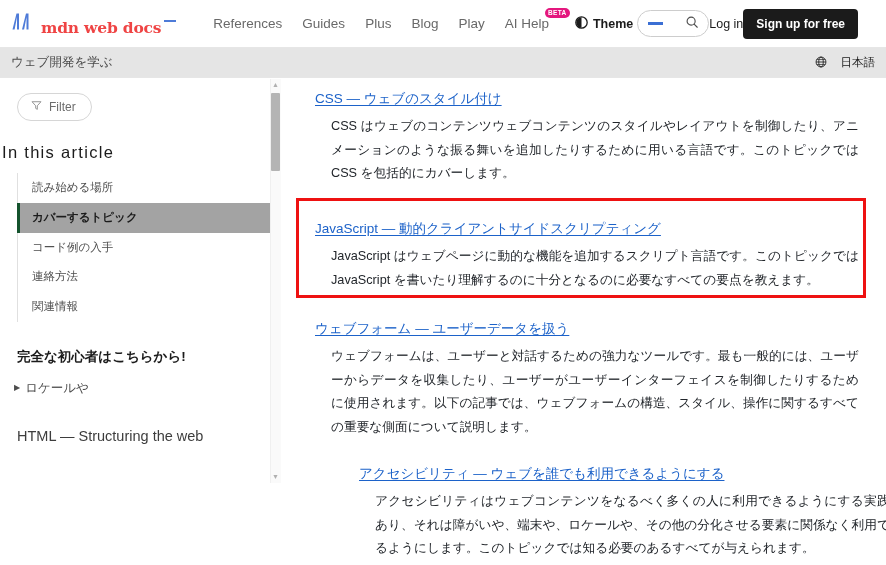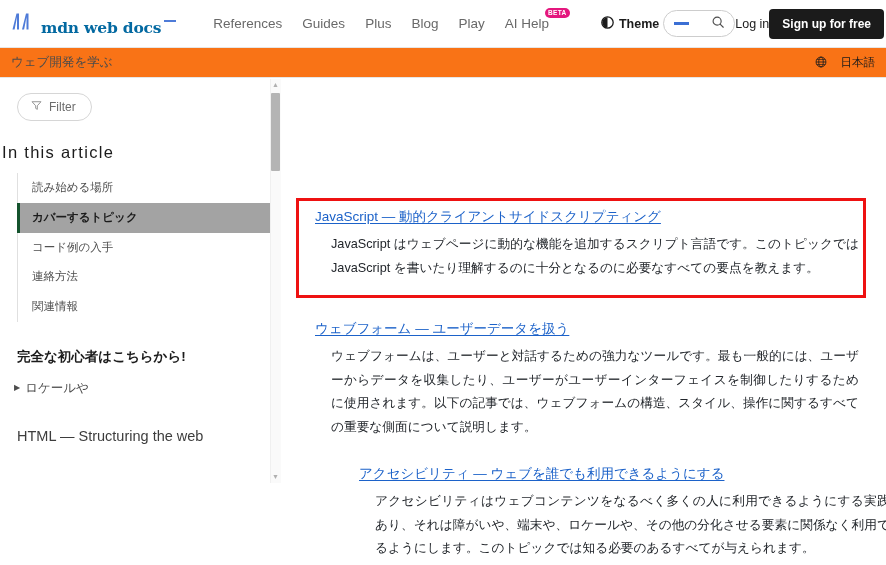--- a/index.html
+++ b/index.html
@@ -18,42 +18,42 @@
   .topbar {
     position: absolute; top: 0; left: 0; width: 886px; height: 48px;
     display: flex; align-items: center;
     background: #ffffff;
     border-bottom: 1px solid #e6e6e6;
   }
   .brand { display: flex; align-items: flex-end; margin-left: 11px; gap: 6px; text-decoration:none; }
   .brand-logo { display:block; }
   .brand-text {
     font-family: "DejaVu Serif", "Liberation Serif", serif;
-    font-weight: 700; font-size: 15.5px; color: #0369a1;
+    font-weight: 700; font-size: 15.5px; color: #ef4444;
     letter-spacing: -0.2px; line-height: 1;
     display:flex; gap:3px;
   }
   .brand-underscore {
     display:inline-block; width:12px; height:2px; background:#4e7bd8;
     margin-bottom:2px;
   }
 
   .mainnav { display: flex; align-items: center; gap: 0; margin-left: 27px; }
   .navitem {
     font-size: 13.5px; color: #696969; padding: 6px 10px; cursor: pointer;
     text-decoration: none; white-space: nowrap; position: relative;
   }
   .beta-badge {
     position: absolute; top: -2px; right: -11px;
     background: #e4177e; color: #fff;
     font-size: 6.5px; font-weight: 700; letter-spacing: .3px;
     padding: 1.5px 3.5px; border-radius: 8px; line-height: 1;
   }
 
-  .topright { margin-left: auto; display: flex; align-items: center; margin-right: 2px; }
+  .topright { margin-left: auto; display: flex; align-items: center; margin-right: 28px; }
   .theme-btn {
     display: flex; align-items: center; gap: 5px;
     font-size: 12.5px; color: #1b1b1b; font-weight: 600;
     cursor: pointer; background: none; border: none; padding: 4px 4px;
   }
   .searchbox {
     width: 72px; height: 27px; border: 1px solid #cdcdcd; border-radius: 16px;
     display: flex; align-items: center; justify-content: space-between;
     padding: 0 9px 0 10px; background: #fff; cursor: text;
   }
@@ -63,21 +63,21 @@
     background: #1b1b1b; color: #fff; border: none; border-radius: 4px;
     font-size: 12px; font-weight: 700; padding: 8px 13px; cursor: pointer;
     font-family: inherit; white-space: nowrap;
   }
 
   
   .subbar {
     position: absolute; top: 48px; left: 0; width: 886px; height: 30px;
     display: flex; align-items: center;
     border-bottom: 1px solid #e6e6e6;
-    background: #f97316;
+    background: #e5e5e5;
   }
   .subbar-title { font-size: 12.5px; color: #4b4b4b; margin-left: 11px; }
   .lang-switch {
     margin-left: auto; margin-right: 11px; display: flex; align-items: center; gap: 14px;
     font-size: 11.5px; color: #1b1b1b; cursor: pointer;
   }
 
   
   .sidebar {
     position: absolute; top: 79px; left: 0; width: 281px; height: 382px;
@@ -320,20 +320,24 @@
     </div>
   </aside>
 
   <div class="sb-track"></div>
   <div class="sb-arrow-up">▲</div>
   <div class="sb-thumb"></div>
   <div class="sb-arrow-down">▼</div>
 
   <main class="content">
 
+    <section class="topic t-css">
+      <a class="topic-link" href="#">CSS — ウェブのスタイル付け</a>
+      <p class="topic-desc">CSS はウェブのコンテンツウェブコンテンツのスタイルやレイアウトを制御したり、アニメーションのような振る舞いを追加したりするために用いる言語です。このトピックでは CSS を包括的にカバーします。</p>
+    </section>
 
     <section class="topic t-js">
       <a class="topic-link" href="#">JavaScript — 動的クライアントサイドスクリプティング</a>
       <p class="topic-desc">JavaScript はウェブページに動的な機能を追加するスクリプト言語です。このトピックでは JavaScript を書いたり理解するのに十分となるのに必要なすべての要点を教えます。</p>
     </section>
 
     <section class="topic t-forms">
       <a class="topic-link" href="#">ウェブフォーム — ユーザーデータを扱う</a>
       <p class="topic-desc">ウェブフォームは、ユーザーと対話するための強力なツールです。最も一般的には、ユーザーからデータを収集したり、ユーザーがユーザーインターフェイスを制御したりするために使用されます。以下の記事では、ウェブフォームの構造、スタイル、操作に関するすべての重要な側面について説明します。</p>
     </section>

